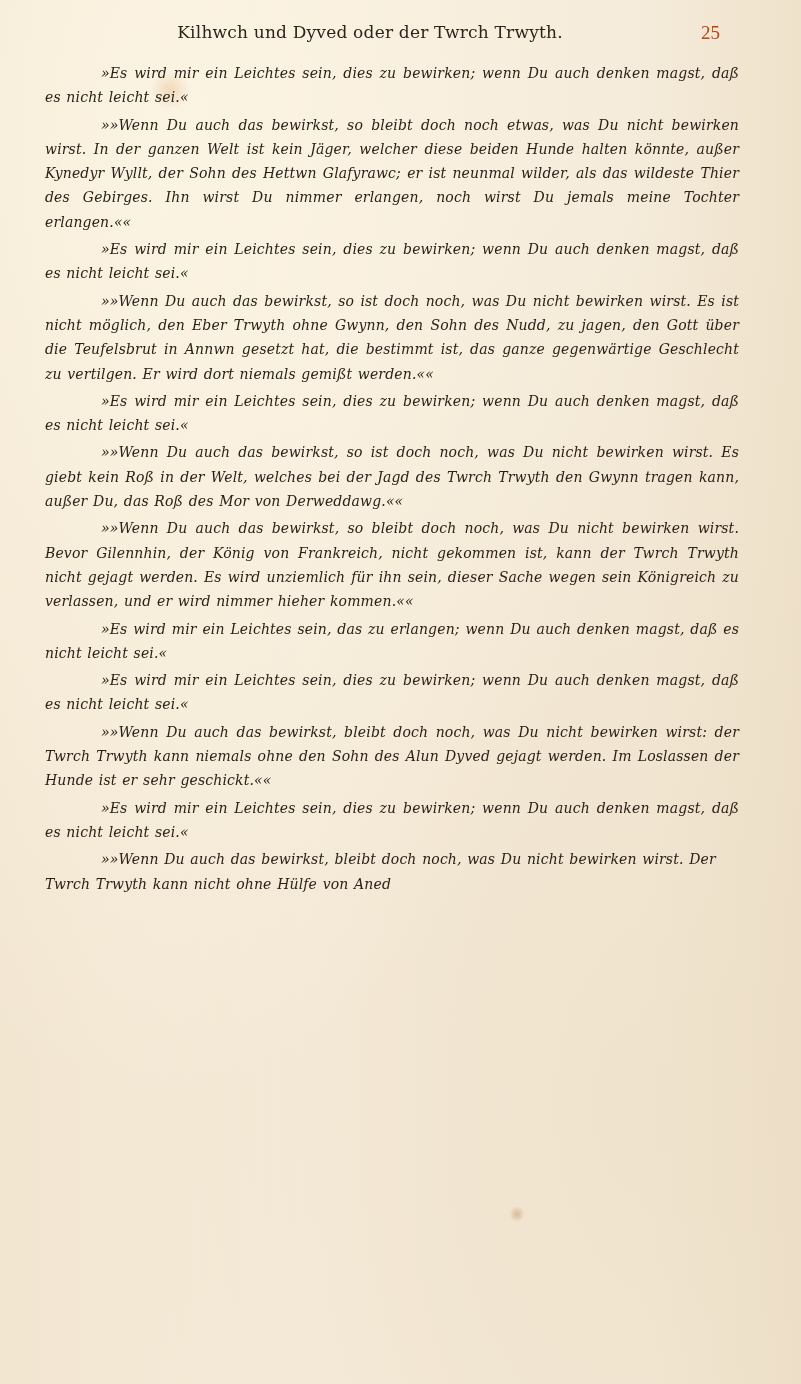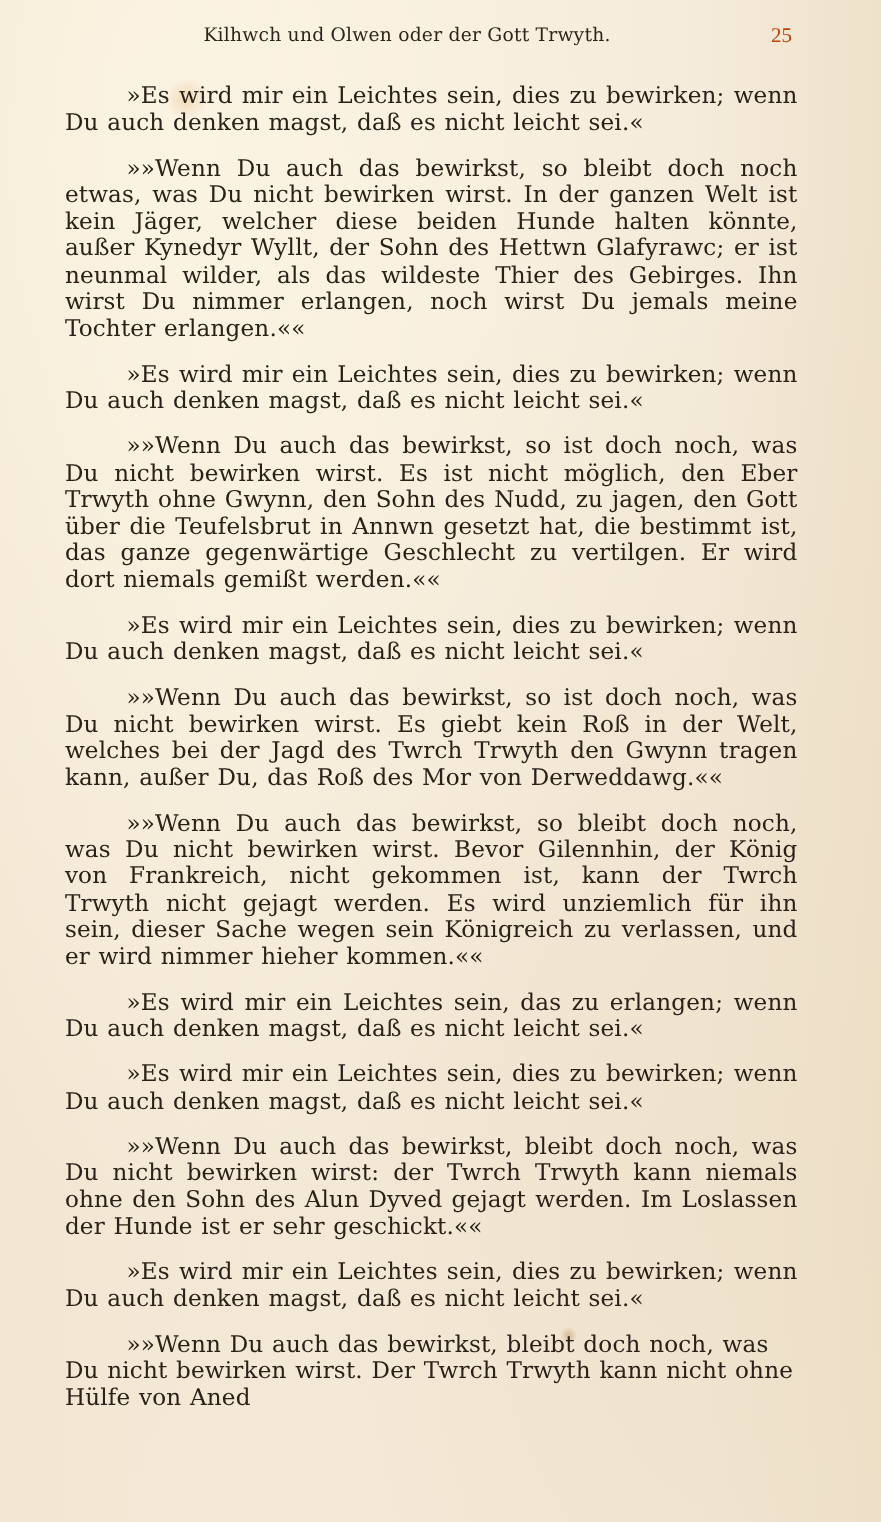--- a/index.html
+++ b/index.html
@@ -52,46 +52,47 @@
       font-size: 19px;
       color: #c2410c;
     }
     .body-text {
       position: absolute;
       top: 58px;
       left: 42px;
       width: 700px;
     }
     .para {
-      margin: 17px;
+      margin: 3px;
       font-family: "DejaVu Serif", serif;
-      font-size: 21px;
+      font-size: 14px;
       line-height: 24.3px;
       text-align: justify;
       text-indent: 56px;
       color: #2a2118;
       letter-spacing: 0.15px;
       word-spacing: 1px;
+      font-style: italic;
     }
     .stain {
       position: absolute;
       border-radius: 50%;
       pointer-events: none;
     }
   </style>
 </head>
 <body>
 
 <div class="page">
 
   <div class="stain" style="left:150px; top:70px; width:40px; height:40px; background: radial-gradient(circle, rgba(220,170,110,0.35) 0%, rgba(220,170,110,0) 70%);"></div>
   <div class="stain" style="left:510px; top:1205px; width:14px; height:18px; background: radial-gradient(circle, rgba(190,130,80,0.45) 0%, rgba(190,130,80,0) 70%);"></div>
 
   <div class="running-head">
-    <div class="running-title">Kilhwch und Olwen oder der Gott Trwyth.</div>
+    <div class="running-title">Kilhwch und Dyved oder der Twrch Trwyth.</div>
     <div class="page-number">25</div>
   </div>
 
   <div class="body-text">
     <p class="para">»Es wird mir ein Leichtes sein, dies zu bewirken; wenn Du auch denken magst, daß es nicht leicht sei.«</p>
     <p class="para">»»Wenn Du auch das bewirkst, so bleibt doch noch etwas, was Du nicht bewirken wirst. In der ganzen Welt ist kein Jäger, welcher diese beiden Hunde halten könnte, außer Kynedyr Wyllt, der Sohn des Hettwn Glafyrawc; er ist neunmal wilder, als das wildeste Thier des Gebirges. Ihn wirst Du nimmer erlangen, noch wirst Du jemals meine Tochter erlangen.««</p>
     <p class="para">»Es wird mir ein Leichtes sein, dies zu bewirken; wenn Du auch denken magst, daß es nicht leicht sei.«</p>
     <p class="para">»»Wenn Du auch das bewirkst, so ist doch noch, was Du nicht bewirken wirst. Es ist nicht möglich, den Eber Trwyth ohne Gwynn, den Sohn des Nudd, zu jagen, den Gott über die Teufelsbrut in Annwn gesetzt hat, die bestimmt ist, das ganze gegenwärtige Geschlecht zu vertilgen. Er wird dort niemals gemißt werden.««</p>
     <p class="para">»Es wird mir ein Leichtes sein, dies zu bewirken; wenn Du auch denken magst, daß es nicht leicht sei.«</p>
     <p class="para">»»Wenn Du auch das bewirkst, so ist doch noch, was Du nicht bewirken wirst. Es giebt kein Roß in der Welt, welches bei der Jagd des Twrch Trwyth den Gwynn tragen kann, außer Du, das Roß des Mor von Derweddawg.««</p>

